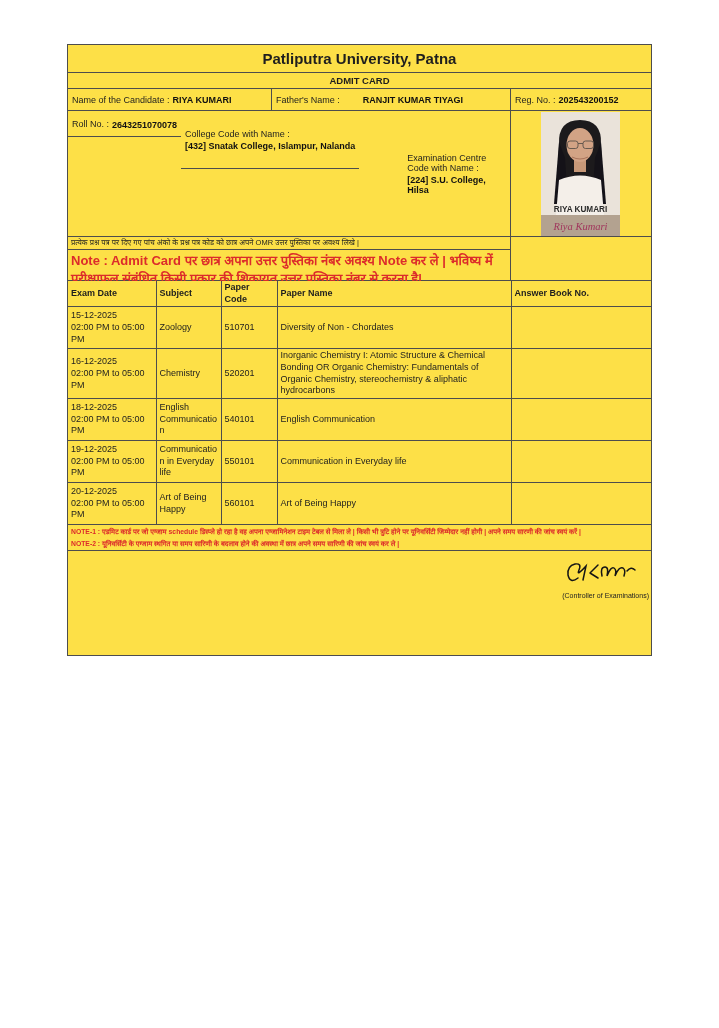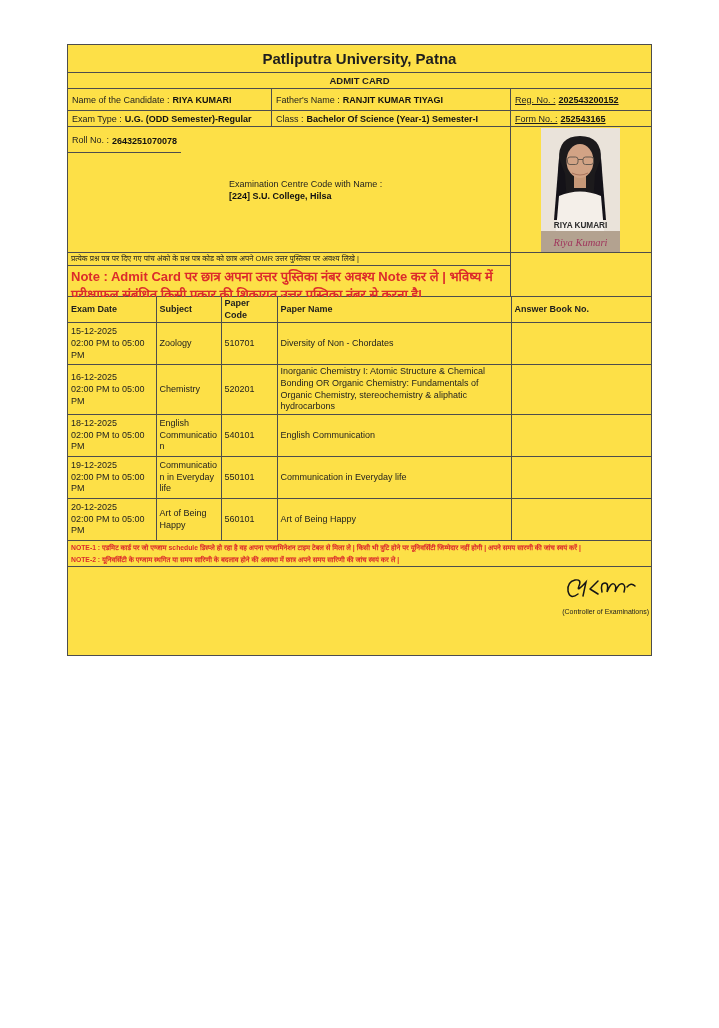--- a/index.html
+++ b/index.html
@@ -14,23 +14,23 @@
   }
   .sec { box-sizing:border-box; border-bottom:1px solid var(--border); }
   .title-row { height:28px; line-height:27px; text-align:center; font-size:15px; font-weight:bold; }
   .admit-row { height:16px; line-height:15px; text-align:center; font-size:9.5px; font-weight:bold; }
 
   .irow { display:flex;justify-content:flex-end; }
   .irow .cell {
     box-sizing:border-box; border-right:1px solid var(--border); padding:0 4px;
     display:flex; align-items:center; font-size:9px; white-space:nowrap; overflow:hidden;
   }
-  .irow .cell:last-child { border-right:none;text-decoration:underline; }
+  .irow .cell:last-child { border-right:none; }
   .rowA { height:22px; } .rowB { height:16px; }
-  .w1 { width:204px; } .w2 { width:239px; } .w3 { flex:1; }
+  .w1 { width:204px; } .w2 { width:239px;gap:20px; } .w3 { flex:1; }
   .lbl { margin-right:3px; } .val { font-weight:bold; color:#111; }
 
   .mid { display:flex; height:126px; }
   .mid-left { width:443px; border-right:1px solid var(--border); box-sizing:border-box; display:flex; }
   .box { box-sizing:border-box; padding:2px 4px; font-size:9px; display:flex; flex-direction:column; justify-content:center; }
   .box .val { margin-top:2px; }
   .box-roll { height:26px; border-bottom:1px solid var(--border); flex-direction:row; align-items:center; }
   .box-college { height:58px; border-bottom:1px solid var(--border); }
   .box-centre { flex:1;margin-left:44px; }
   .photo-cell { flex:1; position:relative; }
@@ -78,40 +78,30 @@
     <div class="cell w2">
       <span class="lbl">Father's Name :</span>
       <span class="val">RANJIT KUMAR TIYAGI</span>
     </div>
     <div class="cell w3">
       <span class="lbl">Reg. No. :</span>
       <span class="val">202543200152</span>
     </div>
   </div>
 
-  <div class="sec irow rowB">
-    <div class="cell w1">
-      <span class="lbl">Exam Type :</span>
-      <span class="val">U.G. (ODD Semester)-Regular</span>
-    </div>
-    <div class="cell w2">
-      <span class="lbl">Class :</span>
-      <span class="val">Bachelor Of Science (Year-1) Semester-I</span>
-    </div>
-    <div class="cell w3">
-      <span class="lbl">Form No. :</span>
-      <span class="val">252543165</span>
-    </div>
-  </div>
 
   <div class="sec mid">
     <div class="mid-left">
       <div class="box box-roll">
         <span class="lbl">Roll No. :</span>
         <span class="val">2643251070078</span>
+      </div>
+      <div class="box box-college">
+        <div>College Code with Name :</div>
+        <div class="val">[432] Snatak College, Islampur, Nalanda</div>
       </div>
       <div class="box box-centre">
         <div>Examination Centre Code with Name :</div>
         <div class="val">[224] S.U. College, Hilsa</div>
       </div>
     </div>
     <div class="photo-cell">
       <svg class="photo-frame" viewBox="0 0 79 124" xmlns="http://www.w3.org/2000/svg">
         <rect x="0" y="0" width="79" height="103" fill="#eae3da"></rect>
         <path d="M18 32 Q17 8 39 8 Q61 8 60 32 L62 78 Q50 72 39 74 Q28 72 16 78 Z" fill="#1c1a1c"></path>

